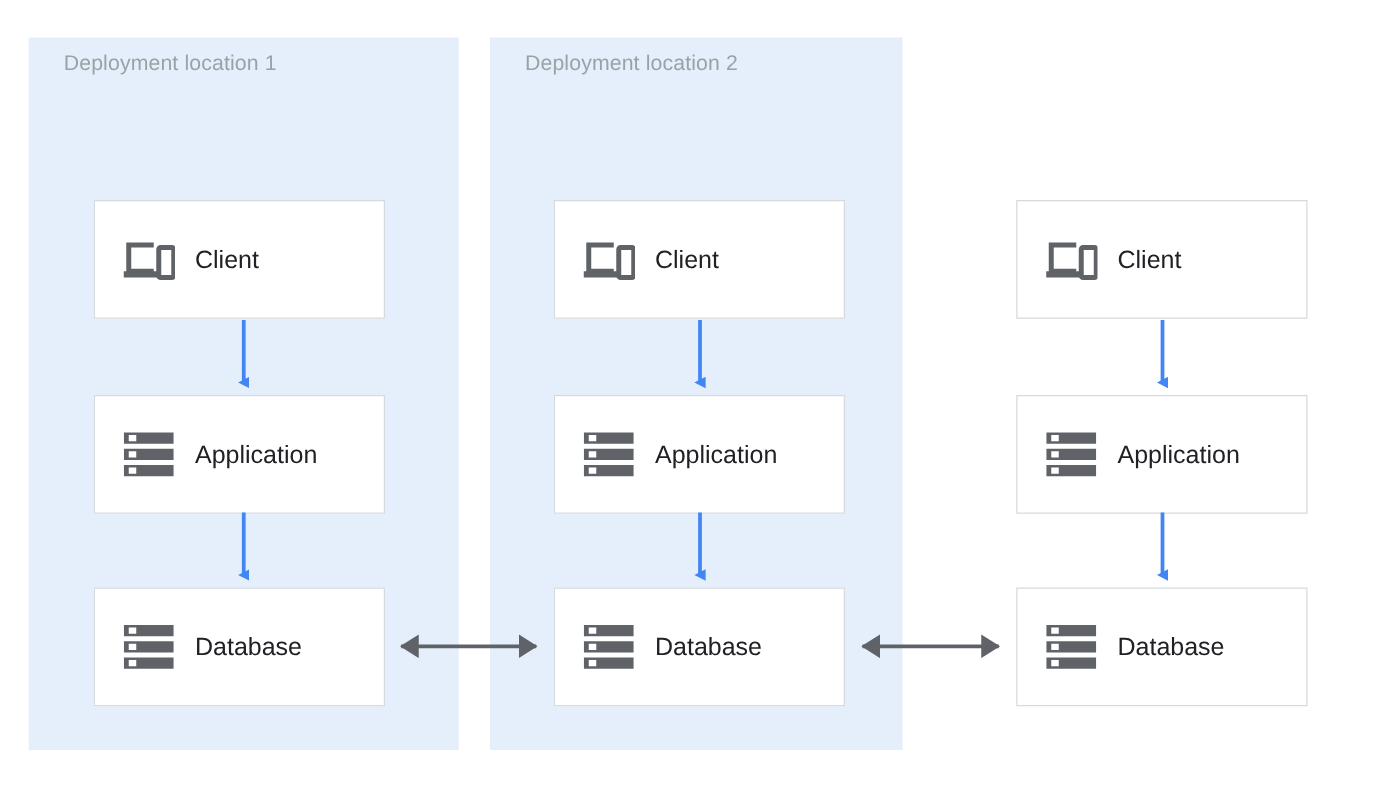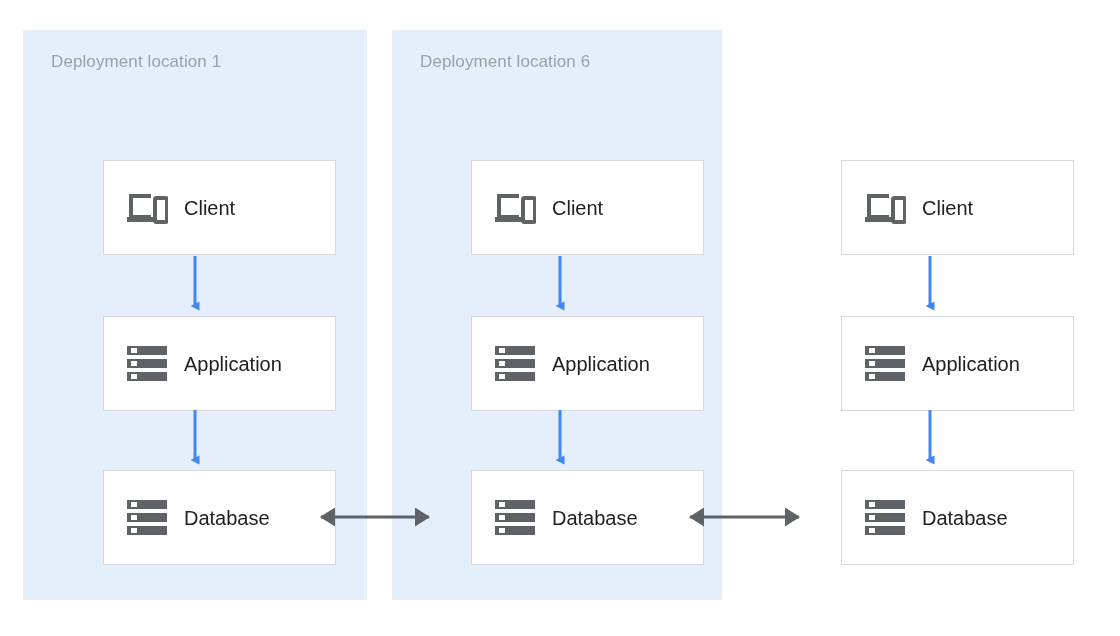--- a/index.html
+++ b/index.html
@@ -23,41 +23,40 @@
   
   .panel {
     position: absolute;
     top: 30px;
     height: 570px;
     background: #E4EFFB;
     box-sizing: border-box;
   }
   .panel-label {
     position: absolute;
-    top: 21px;
+    top: 10px;
     left: 28px;
     font-size: 17px;
     line-height: 22px;
     color: #9BA1A7;
     white-space: nowrap;
     letter-spacing: 0.1px;
   }
 
   
   .node {
     position: absolute;
     width: 233px;
     height: 95px;
     background: #ffffff;
     border: 1px solid #D6DADE;
     box-sizing: border-box;
     display: flex;
     align-items: center;
     padding-left: 20px;
-    margin-left: 28px;
   }
   .node-icon {
     flex: 0 0 auto;
     width: 46px;
     height: 40px;
     display: flex;
     align-items: center;
     justify-content: center;
     margin-right: 14px;
   }
@@ -81,21 +80,21 @@
 </head>
 <body>
 
 <div id="diagram">
 
   <div class="panel" style="left:23px; width:344px;">
     <div class="panel-label">Deployment location 1</div>
   </div>
 
   <div class="panel" style="left:392px; width:330px;">
-    <div class="panel-label">Deployment location 6</div>
+    <div class="panel-label">Deployment location 2</div>
   </div>
 
 
   <div class="node" style="left:75px; top:160px;">
     <span class="node-icon">
       <svg width="42" height="34" viewBox="0 0 42 34" aria-hidden="true">
         <path d="M3 3 h22 v4 h-18 v17 h18 v4 h-22 z" fill="#5F6368"></path>
         <rect x="1" y="26" width="28" height="5" fill="#5F6368"></rect>
         <rect x="29" y="7" width="12" height="24" rx="1.5" fill="none" stroke="#5F6368" stroke-width="4"></rect>
       </svg>

